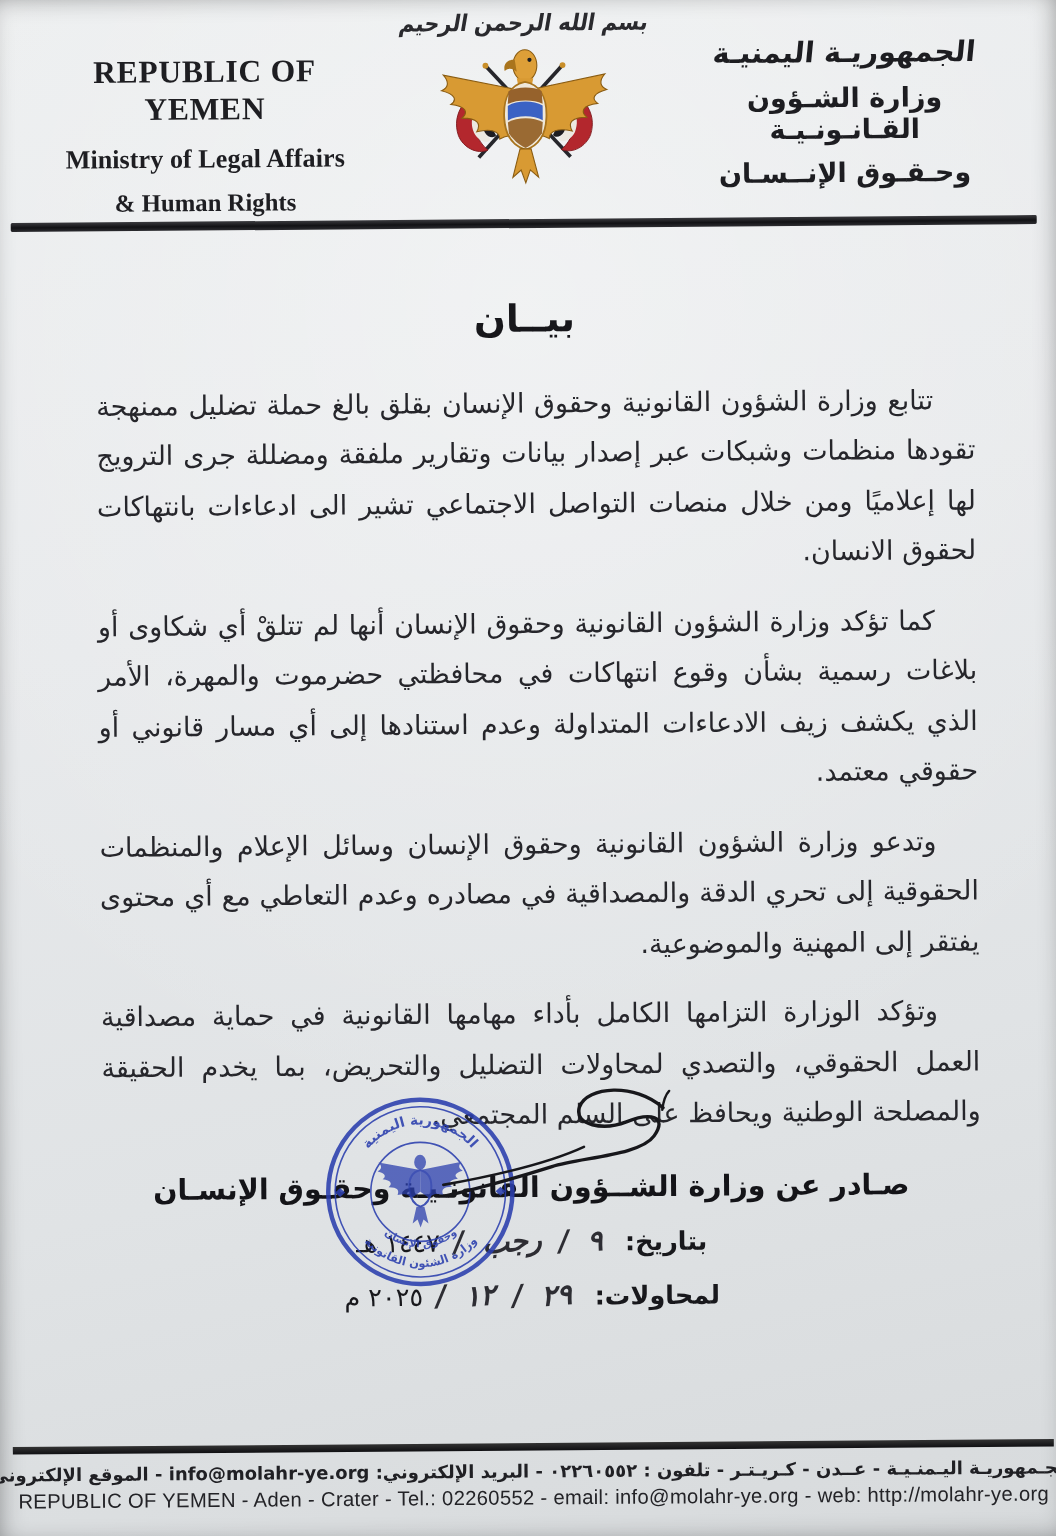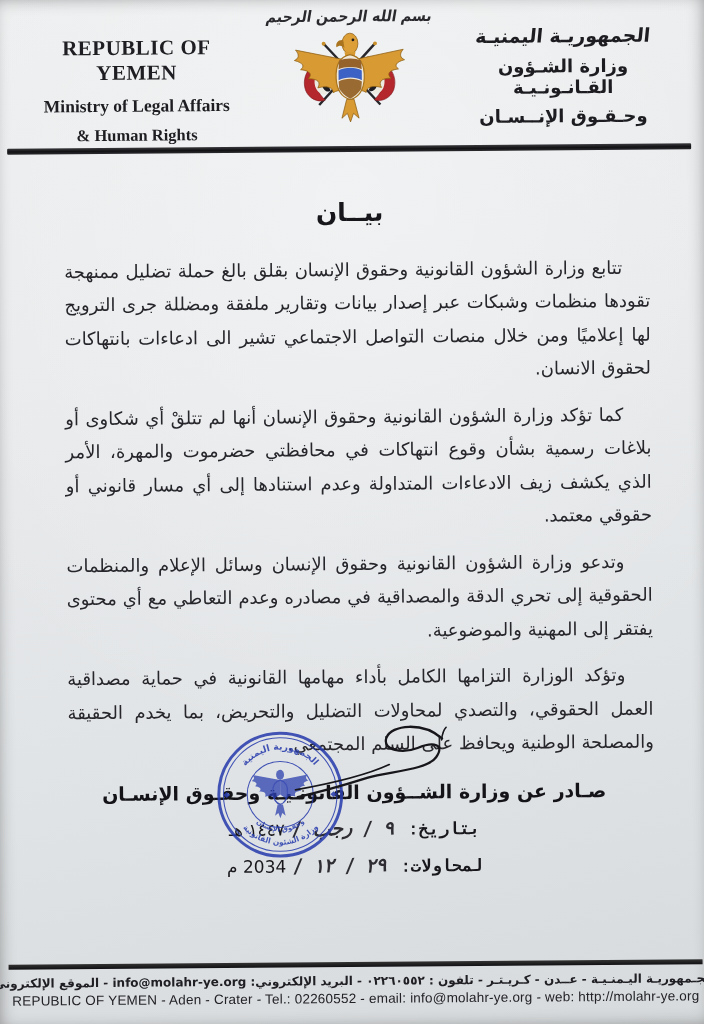--- a/index.html
+++ b/index.html
@@ -56,21 +56,21 @@
   }
   .date-line{
     text-align:center;direction:rtl;margin-top:14px;font-size:17px;
     color:#18181c;font-weight:bold;
   }
   .date-line .hand{
     font-style:italic;font-weight:600;font-size:19px;color:#2d2d33;
     display:inline-block;transform:rotate(-4deg);padding:0 3px;
   }
   .date-line .dl-print{font-weight:normal;}
-  .date-line .dl-label{margin-left:6px;font-family:Liberation Mono, monospace;}
+  .date-line .dl-label{margin-left:6px;}
   
   .stamp-block{position:absolute;left:218px;top:722px;width:260px;height:160px;}
   .stamp{position:absolute;left:0;top:12px;width:132px;height:132px;opacity:.88;}
   .stamp-text{font-family:"DejaVu Sans",sans-serif;font-weight:bold;}
   .signature{position:absolute;left:42px;top:6px;width:200px;height:90px;transform:rotate(-6deg);}
   
   .footer{position:absolute;left:0;right:0;top:968px;text-align:center;}
   .f-rule{height:5px;width:97%;margin:0 auto;background:linear-gradient(#333,#101013);}
   .f-ar{direction:rtl;font-size:12px;font-weight:bold;color:#202024;margin-top:7px;white-space:nowrap;}
   .f-en{font-family:"Liberation Sans",sans-serif;font-size:13.5px;color:#232327;margin-top:3px;letter-spacing:.2px;}
@@ -156,21 +156,21 @@
         <span class="hand">/</span>
         <span class="dl-print">١٤٤٧ هـ</span>
       </div>
 
       <div class="date-line" dir="rtl">
         <span class="dl-label">لمحاولات:</span>
         <span class="hand">٢٩</span>
         <span class="hand">/</span>
         <span class="hand">١٢</span>
         <span class="hand">/</span>
-        <span class="dl-print">2034 م</span>
+        <span class="dl-print">٢٠٢٥ م</span>
       </div>
     </main>
 
     <div class="stamp-block">
       <svg class="stamp" viewBox="0 0 200 200" aria-hidden="true">
         <defs>
           <path id="arc-top" d="M 32,100 A 68,68 0 0 1 168,100"></path>
           <path id="arc-bot1" d="M 24,100 A 76,76 0 0 0 176,100"></path>
           <path id="arc-bot2" d="M 44,100 A 56,56 0 0 0 156,100"></path>
         </defs>

